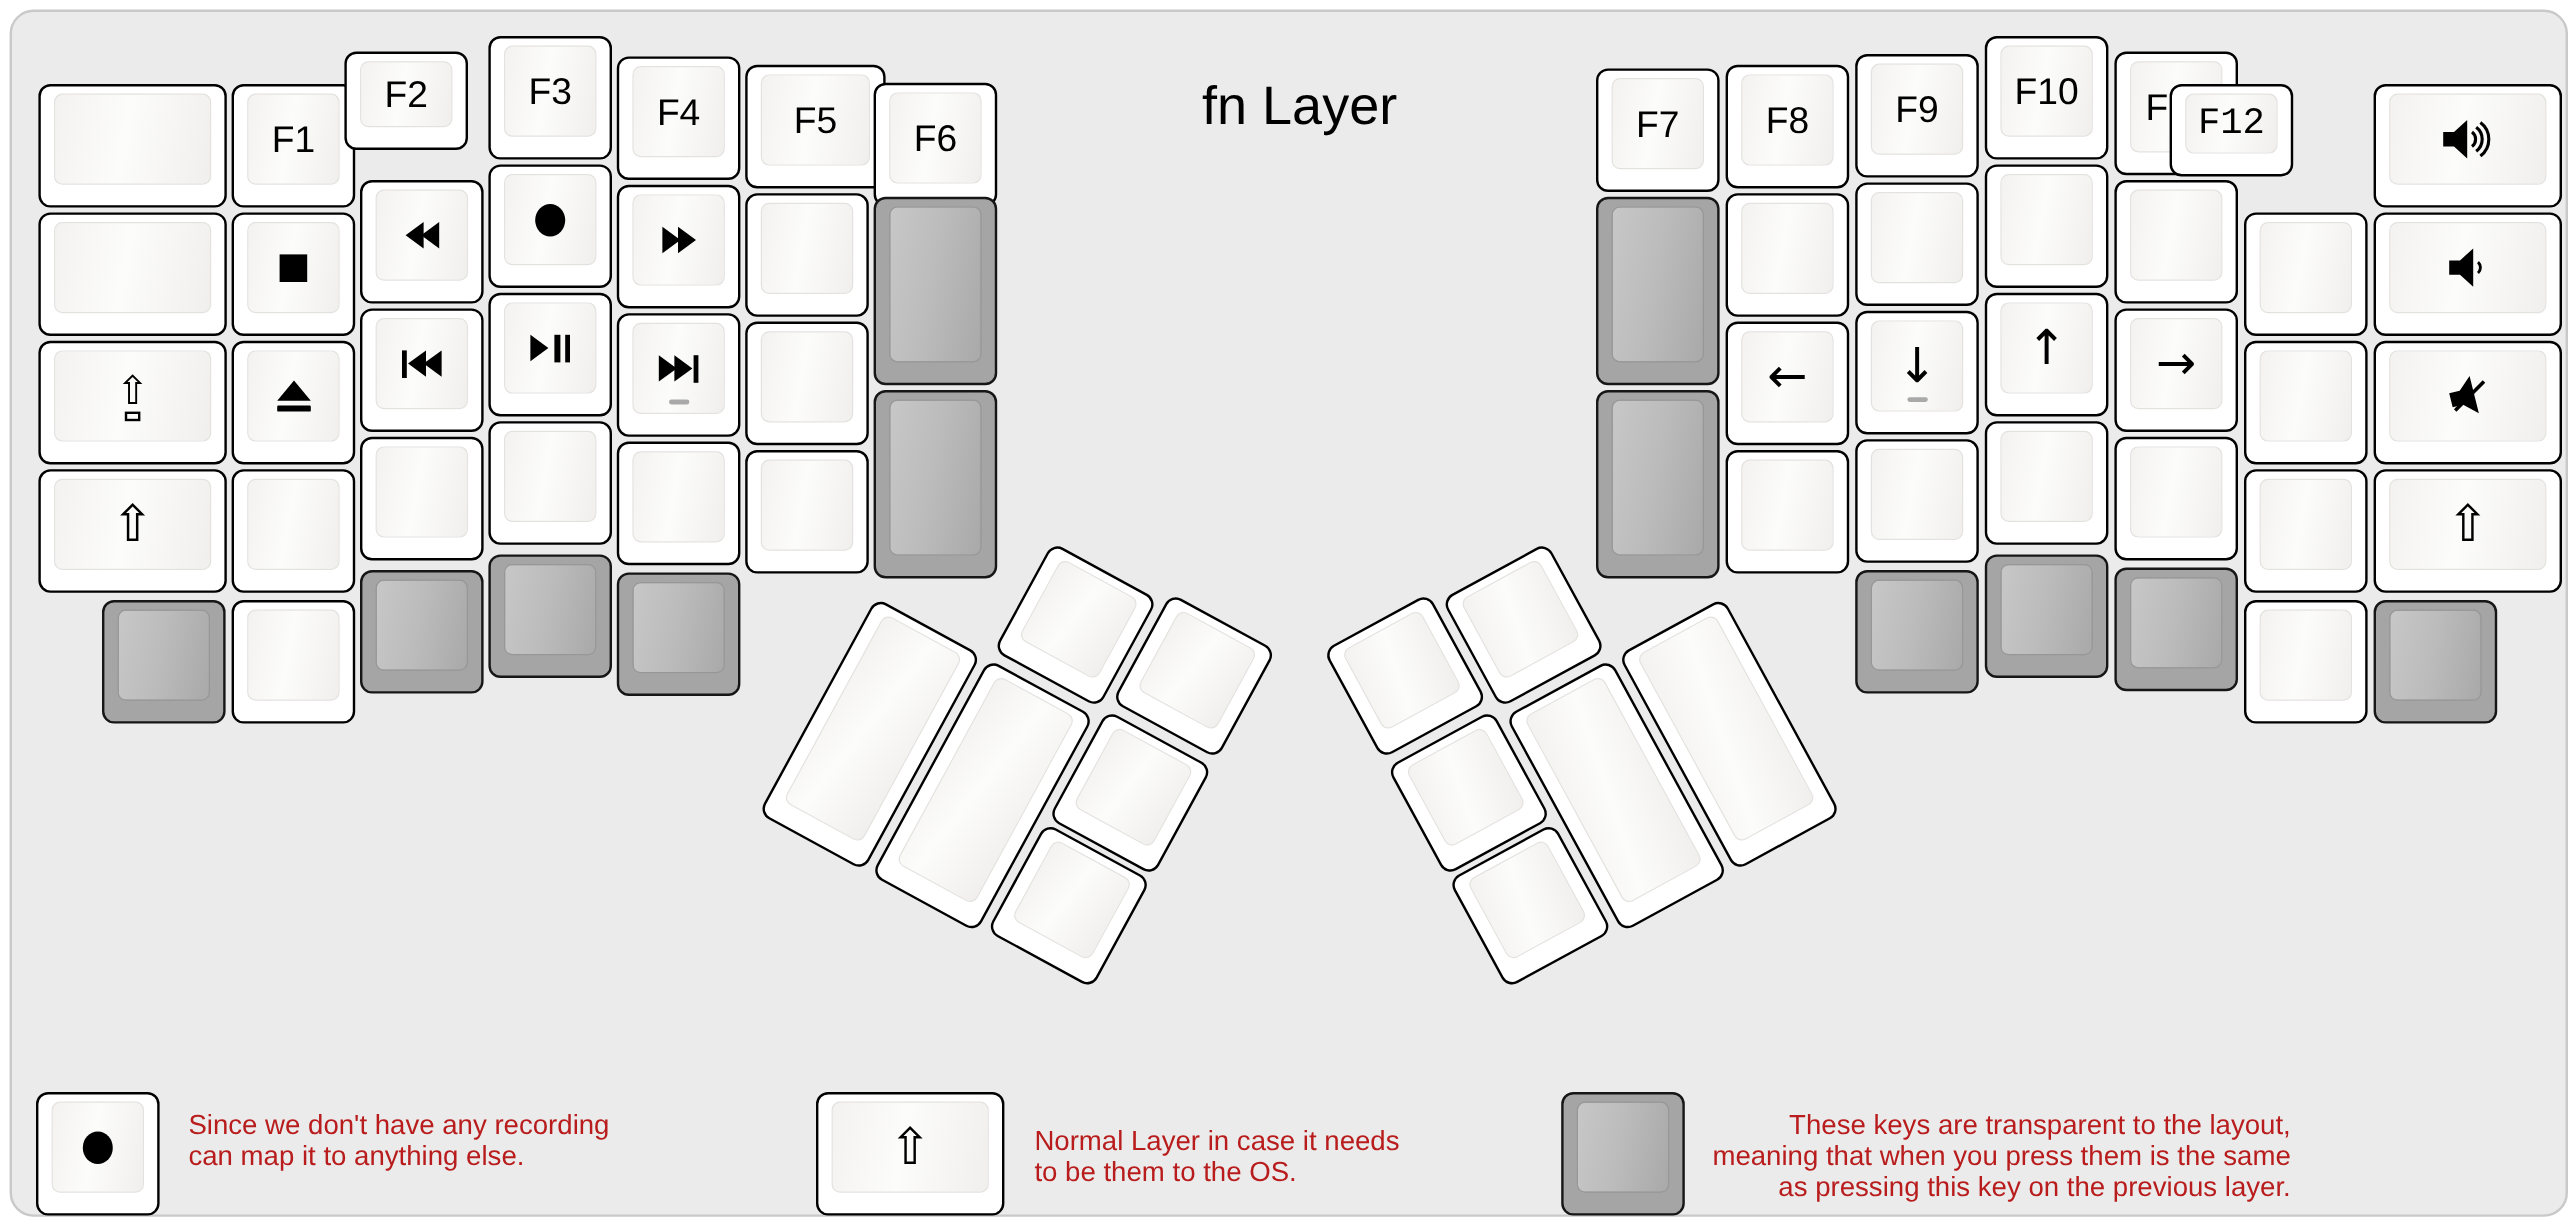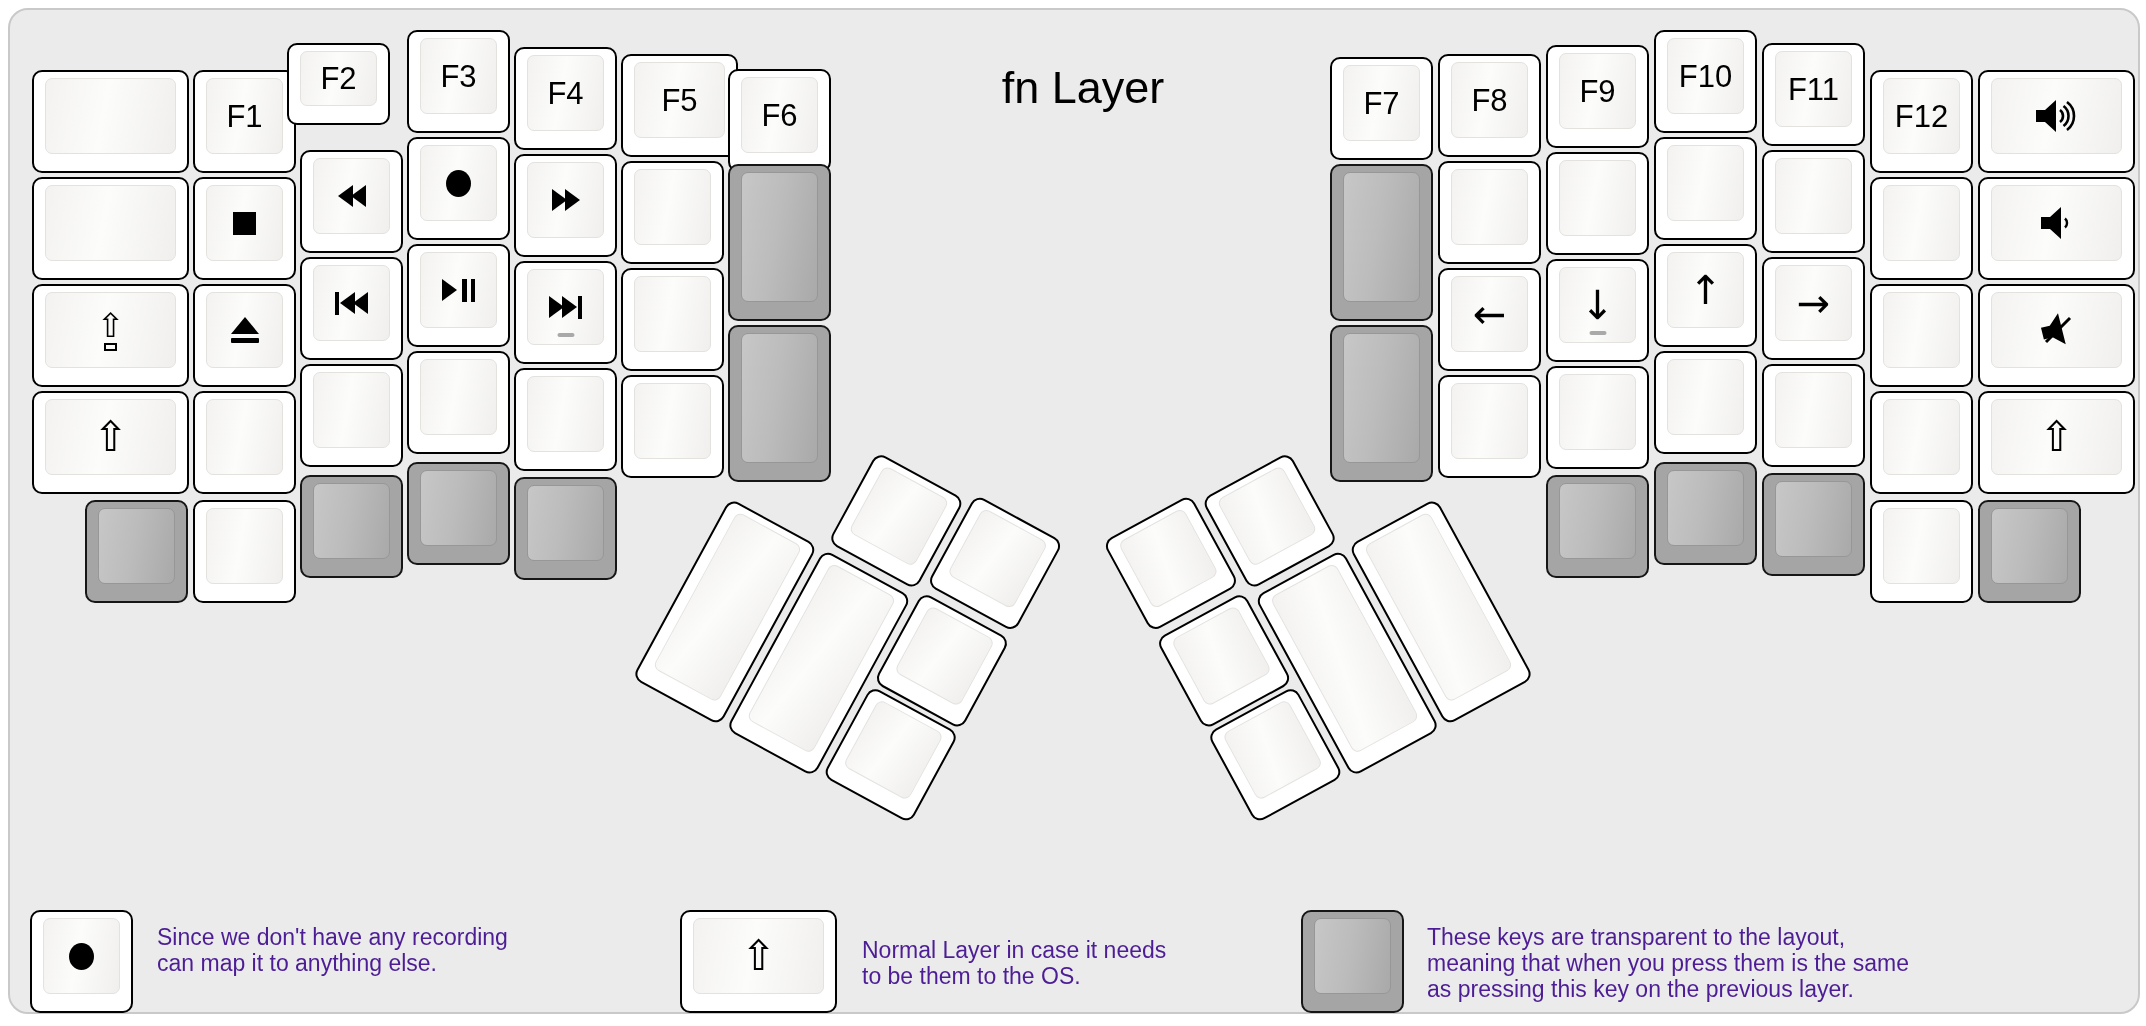--- a/index.html
+++ b/index.html
@@ -39,21 +39,21 @@
   .vbar.pp + .vbar{margin-left:4px;}
   .glyph{font-family:"DejaVu Sans", sans-serif;color:#000;line-height:1;}
   .g-shift{font-size:42px;}
   .g-arrow{font-size:40px;}
   .caps{display:flex;flex-direction:column;align-items:center;}
   .g-caps{font-size:33px;}
   .caps-rect{width:13px;height:8px;border:2.5px solid #000;box-sizing:border-box;margin-top:1px;}
   
   .thumb{position:absolute;width:0;height:0;}
   
-  .legend-text{position:absolute;font-size:23px;line-height:26px;color:#4c1d95;white-space:nowrap;}
+  .legend-text{position:absolute;font-size:23px;line-height:26px;color:#b91c1c;white-space:nowrap;}
 </style>
 </head>
 <body>
 
 <div class="canvas">
   <div class="page-title">fn Layer</div>
   <div class="board" id="board">
       <div class="key white" style="left: 22px; top: 60px; width: 157px; height: 103px;">
         <div class="surface"></div>
       </div>
@@ -313,21 +313,21 @@
             <span class="glyph g-arrow">→</span>
           </span>
         </div>
       </div>
       <div class="key white" style="left: 1752px; top: 354px; width: 103px; height: 103px;">
         <div class="surface"></div>
       </div>
       <div class="key gray" style="left: 1752px; top: 463px; width: 103px; height: 103px;">
         <div class="surface"></div>
       </div>
-      <div class="key white" style="left: 1860px; top: 60px; width: 103px; height: 103px;">
+      <div class="key white" style="left: 1798px; top: 60px; width: 103px; height: 77px; font-family: Liberation Mono, monospace;">
         <div class="surface">
           <span class="klabel">F12</span>
         </div>
       </div>
       <div class="key white" style="left: 1860px; top: 167px; width: 103px; height: 103px;">
         <div class="surface"></div>
       </div>
       <div class="key white" style="left: 1860px; top: 274px; width: 103px; height: 103px;">
         <div class="surface"></div>
       </div>
@@ -441,18 +441,18 @@
     </div>
 
   <div class="legend-text" style="left:147px;top:914px;">
     <div>Since we don't have any recording</div>
     <div>can map it to anything else.</div>
   </div>
   <div class="legend-text" style="left:852px;top:927px;">
     <div>Normal Layer in case it needs</div>
     <div>to be them to the OS.</div>
   </div>
-  <div class="legend-text" style="left:1417px;top:914px;">
+  <div class="legend-text" style="left:1417px;top:914px;text-align:right;">
     <div>These keys are transparent to the layout,</div>
     <div>meaning that when you press them is the same</div>
     <div>as pressing this key on the previous layer.</div>
   </div>
 </div>
 
 </body></html>

